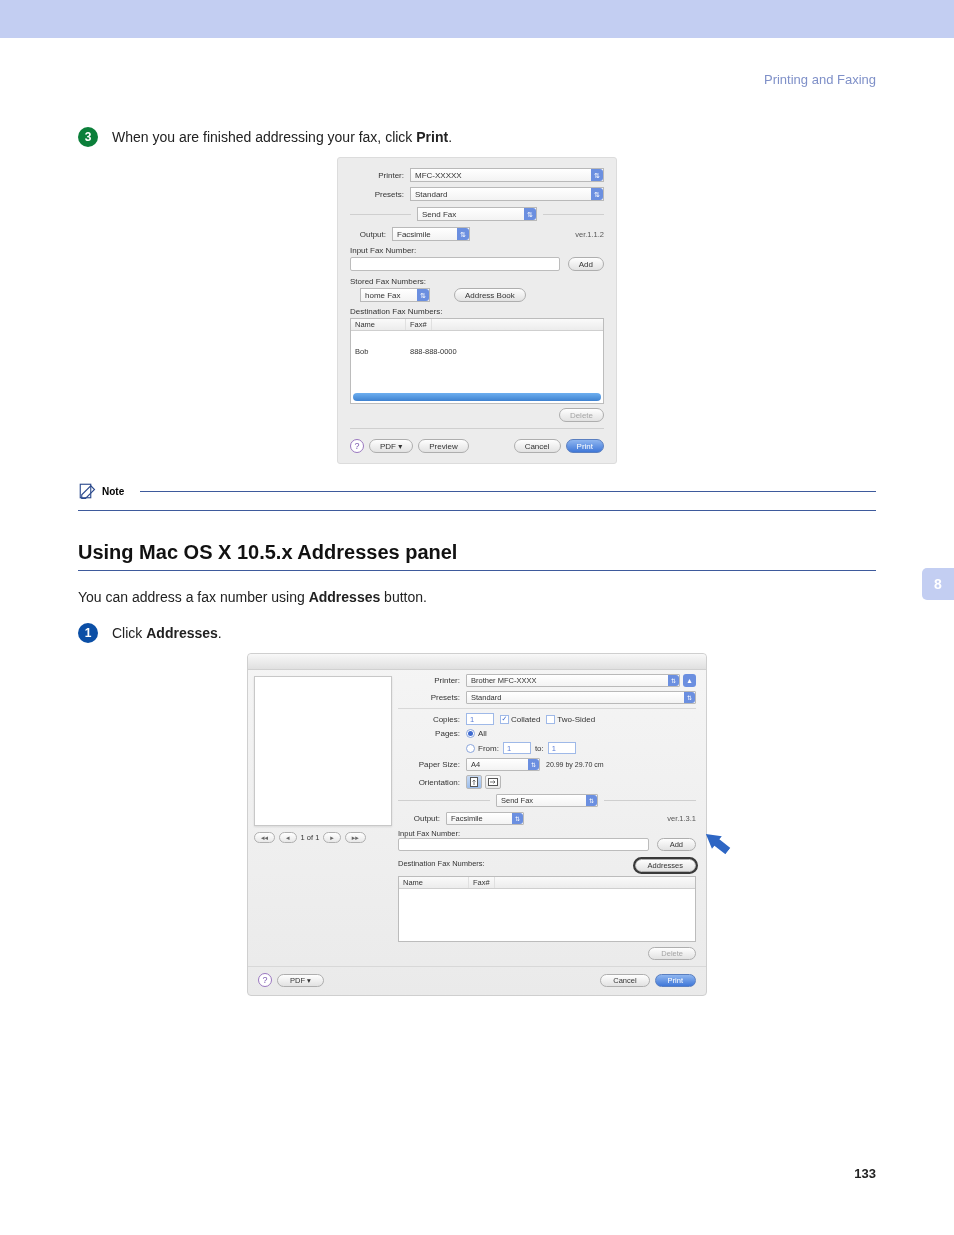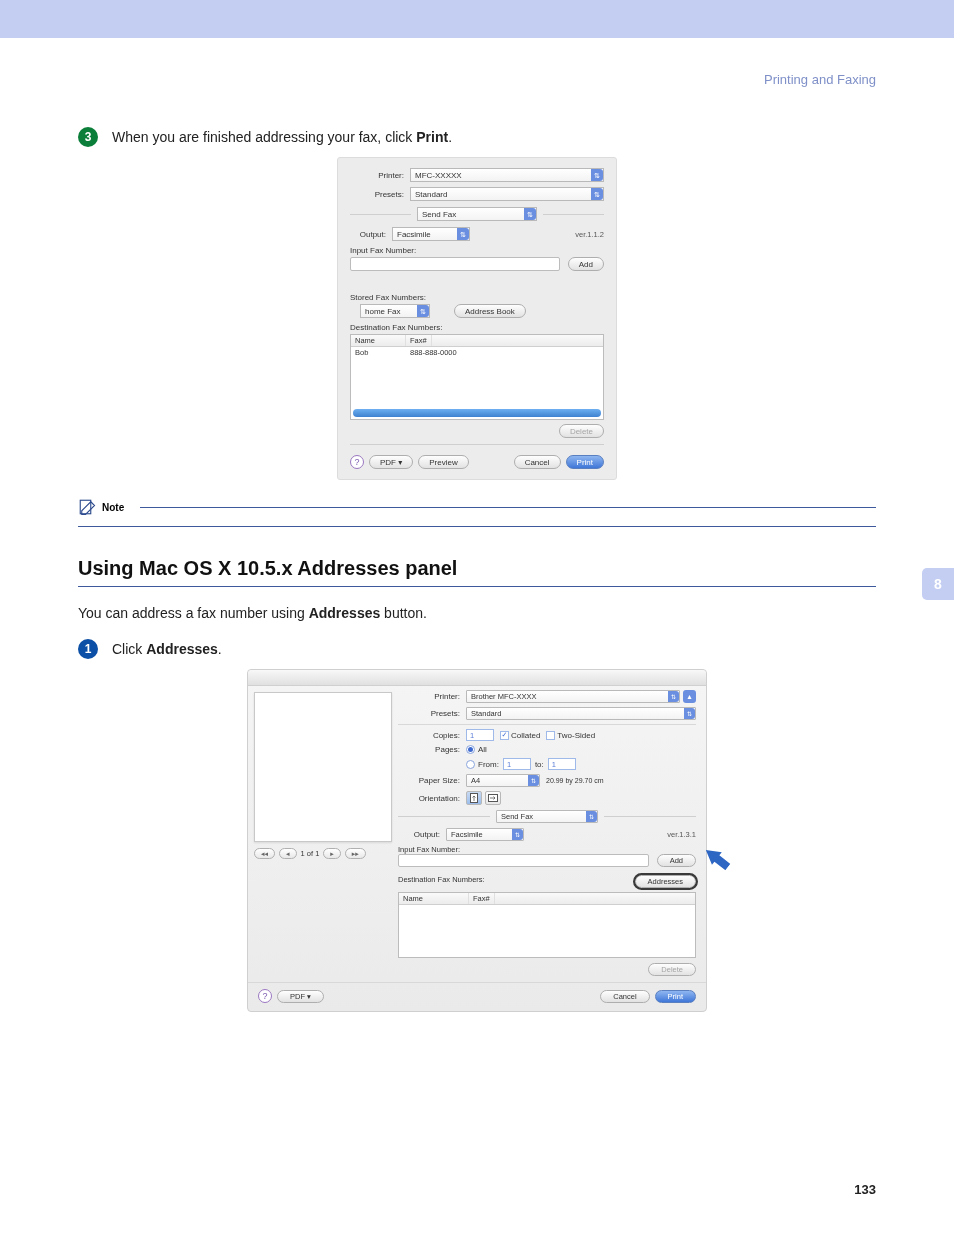--- a/index.html
+++ b/index.html
@@ -101,21 +101,21 @@
   .d1-btn.blue { background: linear-gradient(#8fb6f0,#3f77d8); color: #fff; border-color: #5a7fc0; }
   .d1-table {
     background: #fff; border: 1px solid #bcbcbc;
     height: 86px; position: relative; font-size: 7.5px;
     margin-bottom: 4px;
   }
   .d1-table .hdr { display: flex; background: linear-gradient(#fafafa,#ececec); border-bottom: 1px solid #cfcfcf; }
   .d1-table .hdr span { padding: 1px 4px; border-right: 1px solid #e0e0e0; }
   .d1-table .hdr span:first-child { width: 55px; }
   .d1-table .row { display: flex; }
-  .d1-table .row span { padding: 1px 4px; }
+  .d1-table .row span { padding: 16px 4px; }
   .d1-table .row span:first-child { width: 55px; }
   .d1-table .scroll {
     position: absolute; left: 2px; right: 2px; bottom: 2px;
     height: 8px; background: linear-gradient(#6daff0,#3f82d0);
     border-radius: 4px;
   }
   .d1-footer { display: flex; align-items: center; justify-content: space-between; margin-top: 10px; }
   .d1-footer .left { display: flex; align-items: center; gap: 5px; }
   .d1-footer .right { display: flex; align-items: center; gap: 5px; }
   .d1-help {
@@ -319,21 +319,21 @@
         <div class="d1-label" style="width:42px;">Output:</div>
         <div class="d1-select" style="flex:none;width:78px;"><span>Facsimile</span><span class="arrow">⇅</span></div>
       </div>
       <div class="ver-label">ver.1.1.2</div>
     </div>
     <div class="d1-section-label">Input Fax Number:</div>
     <div class="d1-row" style="gap:8px;">
       <div class="d1-input"></div>
       <div class="d1-btn">Add</div>
     </div>
-    <div class="d1-section-label" style="margin-top:22px;">Stored Fax Numbers:</div>
+    <div class="d1-section-label" style="margin-top:6px;">Stored Fax Numbers:</div>
     <div class="d1-row" style="gap:24px;">
       <div class="d1-select" style="flex:none;width:70px;margin-left:10px;"><span>home Fax</span><span class="arrow">⇅</span></div>
       <div class="d1-btn">Address Book</div>
     </div>
     <div class="d1-section-label" style="margin-top:5px;">Destination Fax Numbers:</div>
     <div style="position:relative;">
       <div class="d1-table">
         <div class="hdr">
           <span>Name</span>
           <span>Fax#</span>

